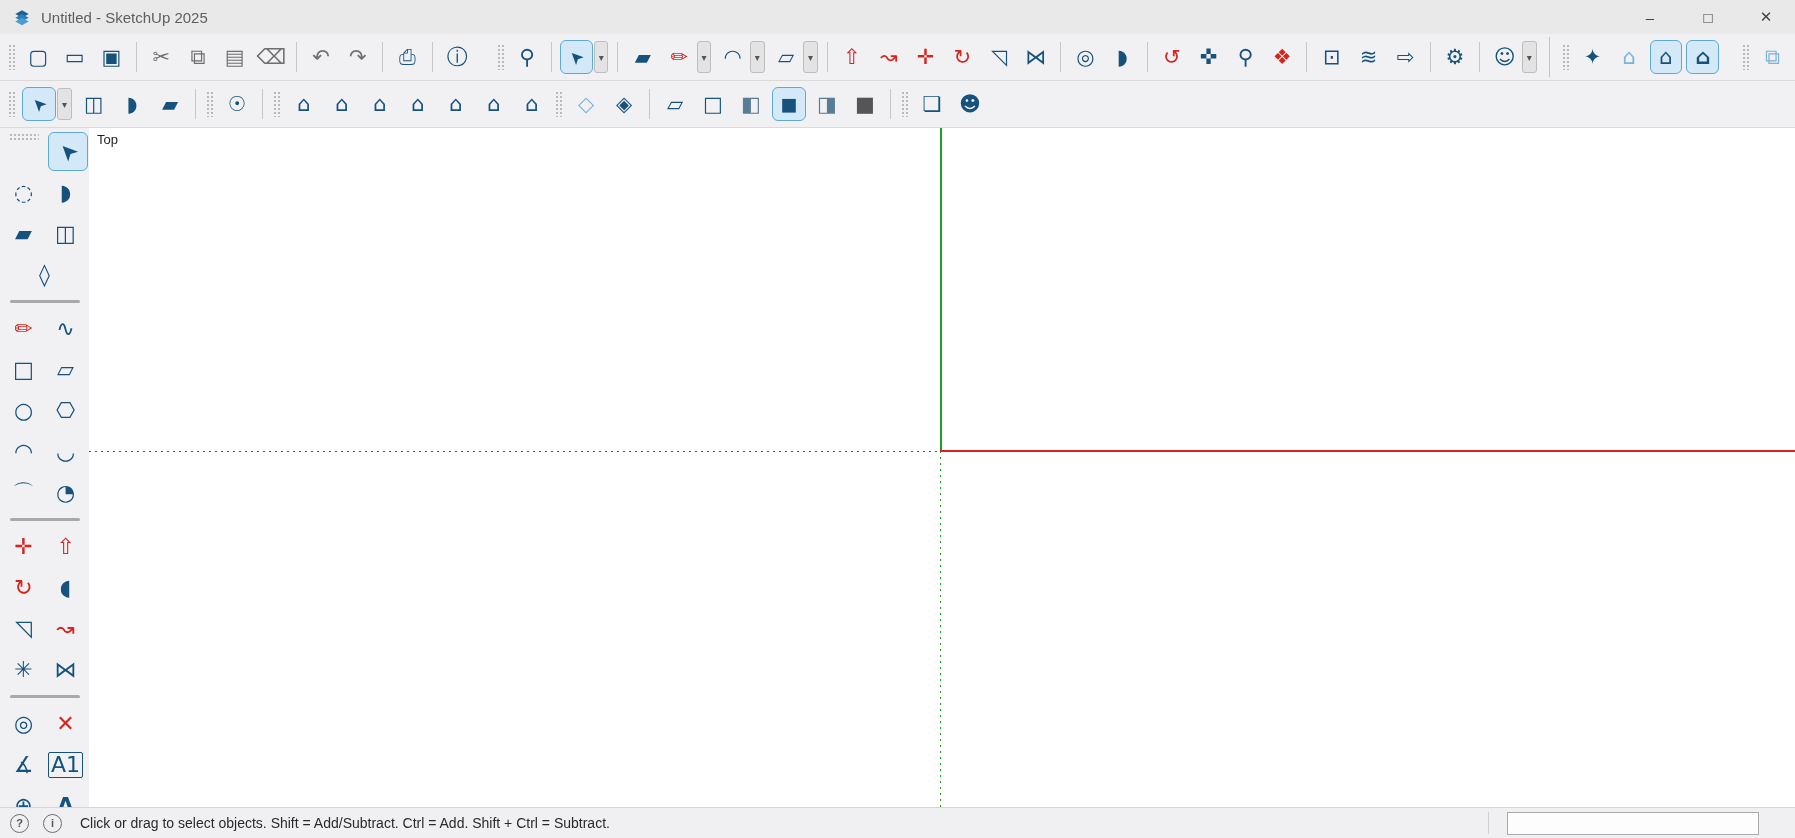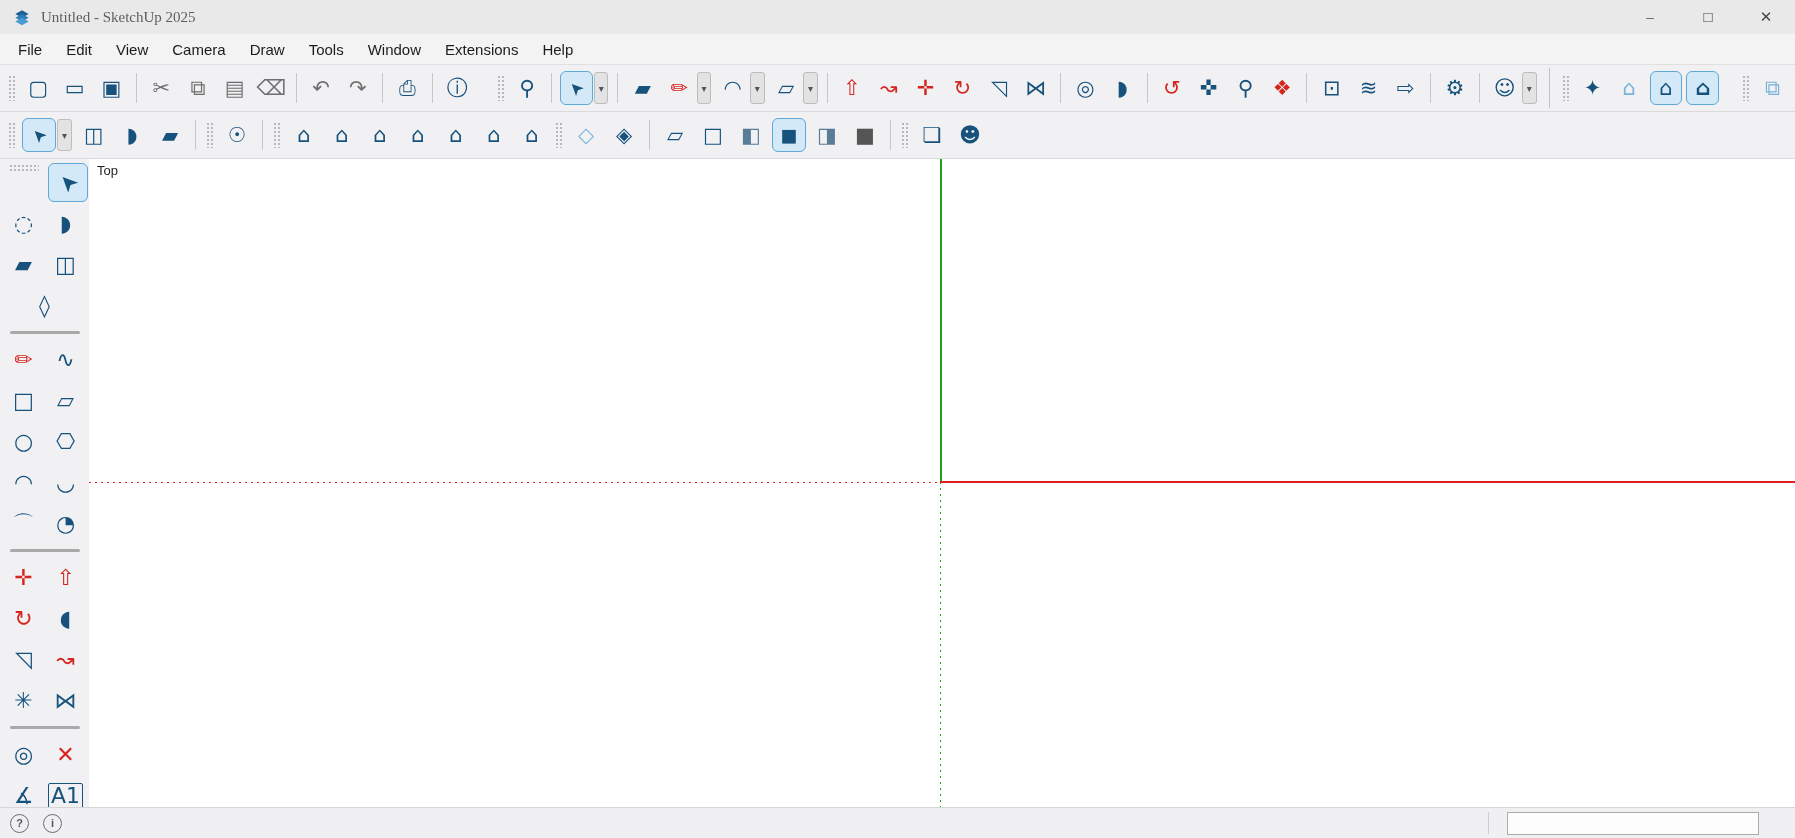--- a/index.html
+++ b/index.html
@@ -1,20 +1,20 @@
 <!DOCTYPE html>
 <html><head>
 <meta charset="utf-8">
 <style>
   html,body{margin:0;padding:0;}
   body{font-family:"Liberation Sans",sans-serif;background:#cfcfcf;}
   .window{width:1795px;height:838px;display:flex;flex-direction:column;background:#fff;overflow:hidden;}
 
   
-  .titlebar{height:34px;display:flex;align-items:center;background:#e9e9e9;padding-left:12px;flex:0 0 auto;font-family:Liberation Serif, serif;}
+  .titlebar{height:34px;display:flex;align-items:center;background:#e9e9e9;padding-left:12px;flex:0 0 auto;}
   .title-text{color:#5e5e5e;font-size:15px;margin-left:9px;}
   .win-controls{margin-left:auto;display:flex;height:100%;}
   .win-btn{width:58px;display:flex;align-items:center;justify-content:center;font-size:15px;color:#454545;}
 
   
   .menubar{height:30px;display:flex;align-items:center;background:#f3f3f3;padding:0 6px;border-bottom:1px solid #e0e0e0;flex:0 0 auto;}
   .menu-item{padding:4px 12px;font-size:15px;color:#1c1c1c;}
 
   
   .toolbar{display:flex;align-items:center;padding:0 4px;background:#f1f1f4;border-bottom:1px solid #dadada;flex:0 0 auto;}
@@ -68,31 +68,20 @@
       <path fill="#4a9bd0" d="M4 17.5 12 13l8 4.5-8 4.5z"></path>
     </svg>
     <span class="title-text">Untitled - SketchUp 2025</span>
     <div class="win-controls">
       <div class="win-btn">–</div>
       <div class="win-btn">□</div>
       <div class="win-btn">✕</div>
     </div>
   </div>
 
-  <nav class="menubar" id="menubar">
-      <span class="menu-item">File</span>
-      <span class="menu-item">Edit</span>
-      <span class="menu-item">View</span>
-      <span class="menu-item">Camera</span>
-      <span class="menu-item">Draw</span>
-      <span class="menu-item">Tools</span>
-      <span class="menu-item">Window</span>
-      <span class="menu-item">Extensions</span>
-      <span class="menu-item">Help</span>
-    </nav>
 
   <div class="toolbar" id="toolbar1">
       <div class="drag"></div>
       <div class="tbtn">
         <span class="glyph" style="color: rgb(23, 82, 124);">▢</span>
       </div>
       <div class="tbtn">
         <span class="glyph" style="color: rgb(23, 82, 124);">▭</span>
       </div>
       <div class="tbtn">
@@ -411,18 +400,19 @@
       <div class="axis axis-green-solid"></div>
       <div class="axis axis-green-dotted"></div>
       <div class="axis axis-red-solid"></div>
       <div class="axis axis-red-dotted"></div>
     </div>
   </div>
 
   <div class="statusbar">
     <div class="status-circle">?</div>
     <div class="status-circle">i</div>
+    <span class="status-hint">Click or drag to select objects. Shift = Add/Subtract. Ctrl = Add. Shift + Ctrl = Subtract.</span>
     <div class="status-spacer"></div>
     <div class="status-divider"></div>
     <input class="measurements" readonly="" value="" style="">
   </div>
 
 </div>
 
 </body></html>

